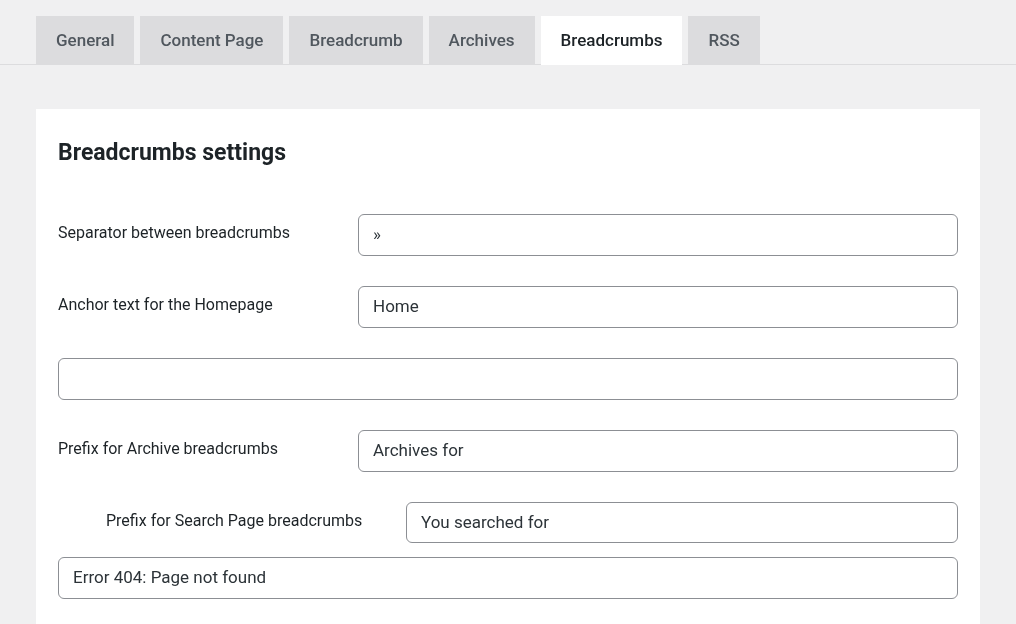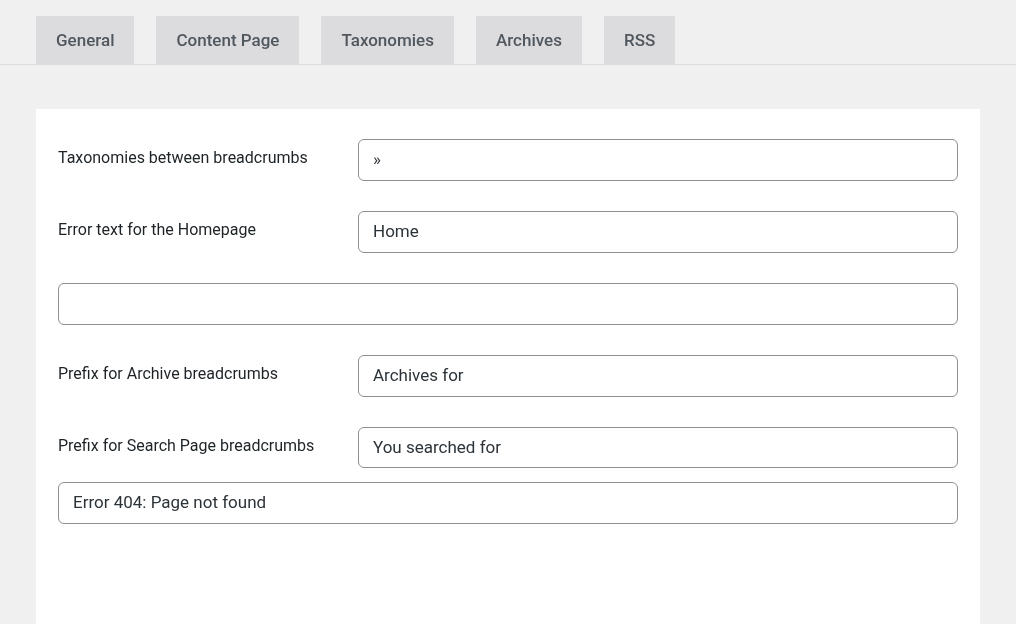--- a/index.html
+++ b/index.html
@@ -10,21 +10,21 @@
     body {
       font-family: -apple-system, BlinkMacSystemFont, "Segoe UI", Roboto, Oxygen-Sans, Ubuntu, Cantarell, "Helvetica Neue", sans-serif;
       background: #f0f0f1;
       color: #1d2327;
       width: 1016px;
       height: 624px;
       overflow: hidden;
     }
     .tab-container {
       display: flex;
-      gap: 22px;
+      gap: 6px;
       padding: 16px 0 0 36px;
       border-bottom: 1px solid #dcdcde;
       align-items: flex-end;
     }
     .tab {
       background: #dcdcde;
       color: #50575e;
       padding: 14px 20px;
       font-size: 17px;
       cursor: pointer;
@@ -52,20 +52,21 @@
       margin-bottom: 48px;
     }
     .form-row {
       display: flex;
       align-items: flex-start;
       margin-bottom: 30px;
       gap: 18px;
     }
     .form-row.tight {
       margin-bottom: 14px;
+      margin-left: 48px;
     }
     .form-label {
       width: 282px;
       flex-shrink: 0;
       font-size: 16px;
       color: #1d2327;
       padding-top: 8px;
       line-height: 1.4;
     }
     .form-input {
@@ -79,34 +80,36 @@
       line-height: 1.4;
       background: #ffffff;
     }
   </style>
 </head>
 <body>
 
 <div class="tab-container">
   <div class="tab">General</div>
   <div class="tab">Content Page</div>
-  <div class="tab">Taxonomies</div>
+  <div class="tab">Breadcrumb</div>
   <div class="tab">Archives</div>
+  <div class="tab active">Breadcrumbs</div>
   <div class="tab">RSS</div>
 </div>
 
 <div class="panel">
+  <h2 class="panel-title">Breadcrumbs settings</h2>
 
   <div class="form-row">
-    <label class="form-label">Taxonomies between breadcrumbs</label>
+    <label class="form-label">Separator between breadcrumbs</label>
     <input type="text" class="form-input" value="»" style="">
   </div>
 
   <div class="form-row">
-    <label class="form-label">Error text for the Homepage</label>
+    <label class="form-label">Anchor text for the Homepage</label>
     <input type="text" class="form-input" value="Home" style="">
   </div>
 
   <div class="form-row">
     <input type="text" class="form-input" value="" style="">
   </div>
 
   <div class="form-row">
     <label class="form-label">Prefix for Archive breadcrumbs</label>
     <input type="text" class="form-input" value="Archives for" style="">

